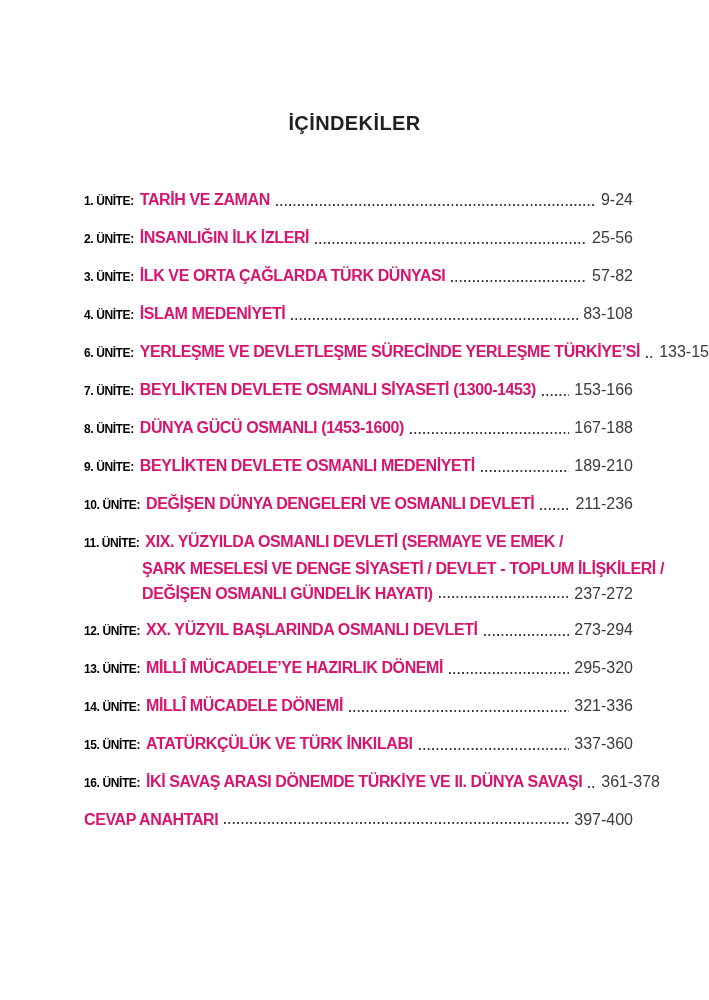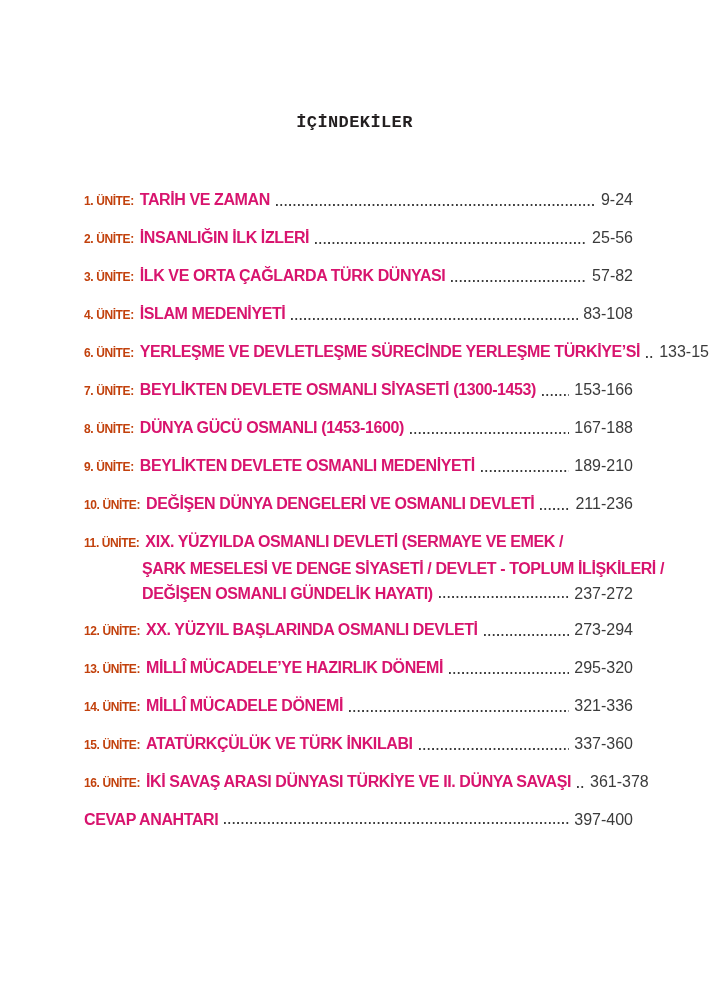--- a/index.html
+++ b/index.html
@@ -10,43 +10,42 @@
     background: #ffffff;
     overflow: hidden;
     font-family: "Liberation Sans", "DejaVu Sans", sans-serif;
   }
   .page-title {
     position: absolute;
     top: 112px;
     left: 0;
     width: 100%;
     text-align: center;
-    font-size: 17px;
+    font-size: 20px;
     line-height: 22px;
     font-weight: 700;
     letter-spacing: 0.4px;
     color: #231f20;
-    font-family: Liberation Mono, monospace;
   }
   .toc {
     position: absolute;
     top: 192px;
     left: 84px;
     width: 549px;
   }
   .toc-entry { margin-bottom: 21px; }
   .toc-row {
     display: flex;
     align-items: baseline;
     line-height: 15px;
     white-space: nowrap;
   }
   .toc-entry-multi .toc-row.cont-gap { margin-bottom: 10px; }
   .unit-num {
-    color: #c2410c;
+    color: #000000;
     font-weight: 700;
     font-size: 12px;
     letter-spacing: -0.4px;
     margin-right: 6px;
     flex: 0 0 auto;
   }
   .unit-title {
     color: #d8146e;
     font-weight: 700;
     font-size: 16px;
@@ -210,21 +209,21 @@
         <span class="unit-num">15. ÜNİTE:</span>
         <span class="unit-title">ATATÜRKÇÜLÜK VE TÜRK İNKILABI</span>
         <span class="leader"></span>
         <span class="pages">337-360</span>
       </div>
     </div>
 
     <div class="toc-entry">
       <div class="toc-row">
         <span class="unit-num">16. ÜNİTE:</span>
-        <span class="unit-title">İKİ SAVAŞ ARASI DÜNYASI TÜRKİYE VE II. DÜNYA SAVAŞI</span>
+        <span class="unit-title">İKİ SAVAŞ ARASI DÖNEMDE TÜRKİYE VE II. DÜNYA SAVAŞI</span>
         <span class="leader"></span>
         <span class="pages">361-378</span>
       </div>
     </div>
 
 
     <div class="toc-entry">
       <div class="toc-row">
         <span class="unit-title">CEVAP ANAHTARI</span>
         <span class="leader"></span>

